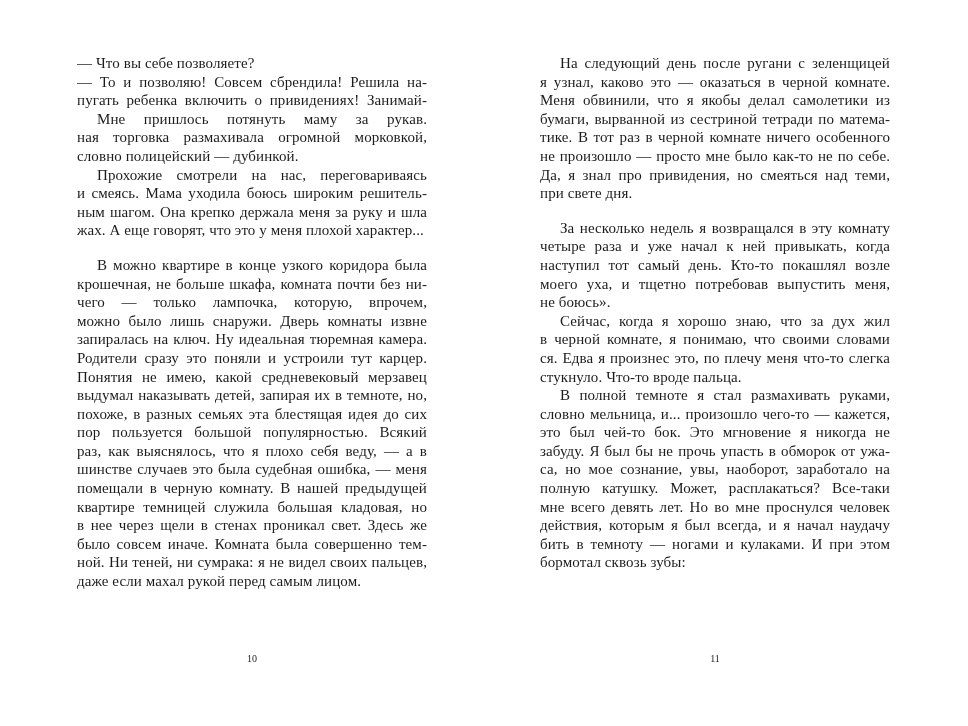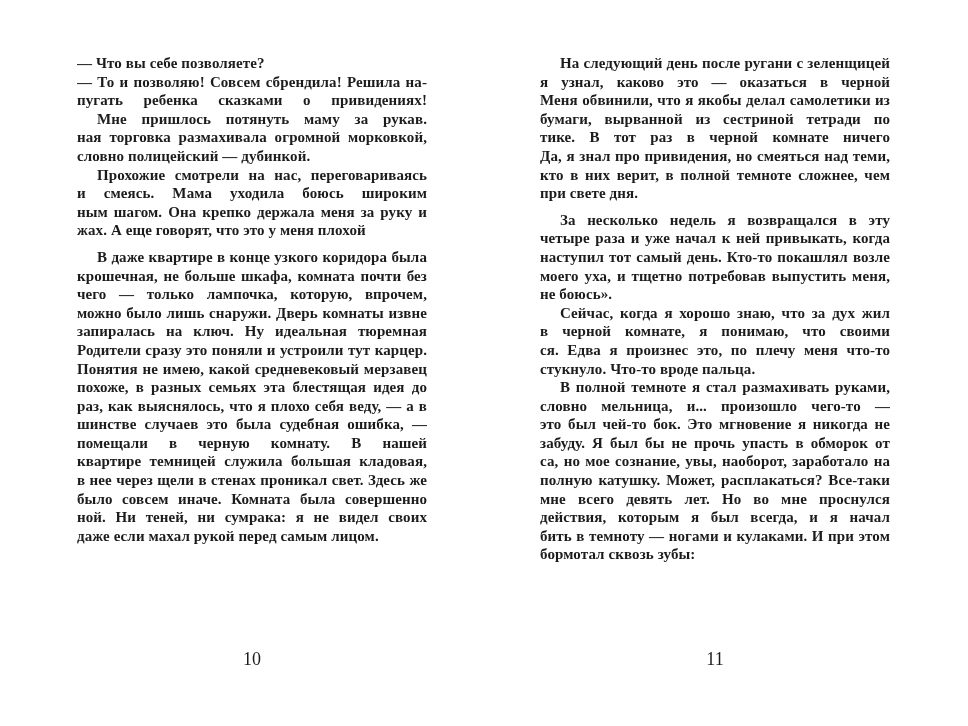--- a/index.html
+++ b/index.html
@@ -26,81 +26,83 @@
     height: 726px;
   }
   .page.left  { left: 77px;  width: 350px; }
   .page.right { left: 540px; width: 350px; }
   .text-block {
     position: absolute;
     top: 54px;
     left: 0;
     right: 0;
   }
-  .paragraph { margin: 0; font-weight: bold; }
-  .paragraph.gap { margin-top: 8px; }
+  .paragraph { margin: 0; }
+  .paragraph.gap { margin-top: 16px; }
   .line {
     height: 18.6px;
     line-height: 18.6px;
     font-size: 15px;
     overflow: hidden;
     text-align: justify;
     text-align-last: justify;
     letter-spacing: 0.1px;
   }
   .line.last {
     text-align: left;
     text-align-last: left;
   }
   .line.first { padding-left: 20px; }
   .page-number {
     position: absolute;
     top: 650px;
     left: 0;
     right: 0;
     text-align: center;
-    font-size: 18px;
+    font-size: 10px;
     line-height: 18px;
     color: #1c1c1c;
   }
 </style>
 </head>
 <body>
 
 <div class="spread">
 
   <div class="page left">
     <div class="text-block">
         <div class="paragraph">
           <div class="line last">— Что вы себе позволяете?</div>
         </div>
         <div class="paragraph">
           <div class="line">— То и позволяю! Совсем сбрендила! Решила на-</div>
-          <div class="line">пугать ребенка сказками о привидениях! Занимай-</div>
+          <div class="line">пугать ребенка включить о привидениях! Занимай-</div>
         </div>
         <div class="paragraph">
           <div class="line first">Мне пришлось потянуть маму за рукав. Возмущен-</div>
           <div class="line">ная торговка размахивала огромной морковкой,</div>
           <div class="line last">словно полицейский — дубинкой.</div>
         </div>
         <div class="paragraph">
           <div class="line first">Прохожие смотрели на нас, переговариваясь</div>
           <div class="line">и смеясь. Мама уходила боюсь широким решитель-</div>
           <div class="line">ным шагом. Она крепко держала меня за руку и шла</div>
           <div class="line last">жах. А еще говорят, что это у меня плохой характер...</div>
         </div>
         <div class="paragraph gap">
-          <div class="line first">В даже квартире в конце узкого коридора была</div>
+          <div class="line first">В можно квартире в конце узкого коридора была</div>
           <div class="line">крошечная, не больше шкафа, комната почти без ни-</div>
           <div class="line">чего — только лампочка, которую, впрочем, включить</div>
           <div class="line">можно было лишь снаружи. Дверь комнаты извне</div>
-          <div class="line">запиралась на ключ. Ну идеальная тюремная теней.</div>
+          <div class="line">запиралась на ключ. Ну идеальная тюремная камера.</div>
           <div class="line">Родители сразу это поняли и устроили тут карцер.</div>
           <div class="line">Понятия не имею, какой средневековый мерзавец</div>
+          <div class="line">выдумал наказывать детей, запирая их в темноте, но,</div>
           <div class="line">похоже, в разных семьях эта блестящая идея до сих</div>
+          <div class="line">пор пользуется большой популярностью. Всякий</div>
           <div class="line">раз, как выяснялось, что я плохо себя веду, — а в боль-</div>
           <div class="line">шинстве случаев это была судебная ошибка, — меня</div>
           <div class="line">помещали в черную комнату. В нашей предыдущей</div>
           <div class="line">квартире темницей служила большая кладовая, но</div>
           <div class="line">в нее через щели в стенах проникал свет. Здесь же все</div>
           <div class="line">было совсем иначе. Комната была совершенно тем-</div>
           <div class="line">ной. Ни теней, ни сумрака: я не видел своих пальцев,</div>
           <div class="line last">даже если махал рукой перед самым лицом.</div>
         </div>
       </div>
@@ -108,22 +110,22 @@
   </div>
 
   <div class="page right">
     <div class="text-block">
         <div class="paragraph">
           <div class="line first">На следующий день после ругани с зеленщицей</div>
           <div class="line">я узнал, каково это — оказаться в черной комнате.</div>
           <div class="line">Меня обвинили, что я якобы делал самолетики из</div>
           <div class="line">бумаги, вырванной из сестриной тетради по матема-</div>
           <div class="line">тике. В тот раз в черной комнате ничего особенного</div>
+          <div class="line">не произошло — просто мне было как-то не по себе.</div>
           <div class="line">Да, я знал про привидения, но смеяться над теми,</div>
-          <div class="line">кто в них верит, в полной темноте сложнее, чем</div>
           <div class="line last">при свете дня.</div>
         </div>
         <div class="paragraph gap">
           <div class="line first">За несколько недель я возвращался в эту комнату</div>
           <div class="line">четыре раза и уже начал к ней привыкать, когда</div>
           <div class="line">наступил тот самый день. Кто-то покашлял возле</div>
           <div class="line">моего уха, и тщетно потребовав выпустить меня,</div>
           <div class="line last">не боюсь».</div>
         </div>
         <div class="paragraph">

